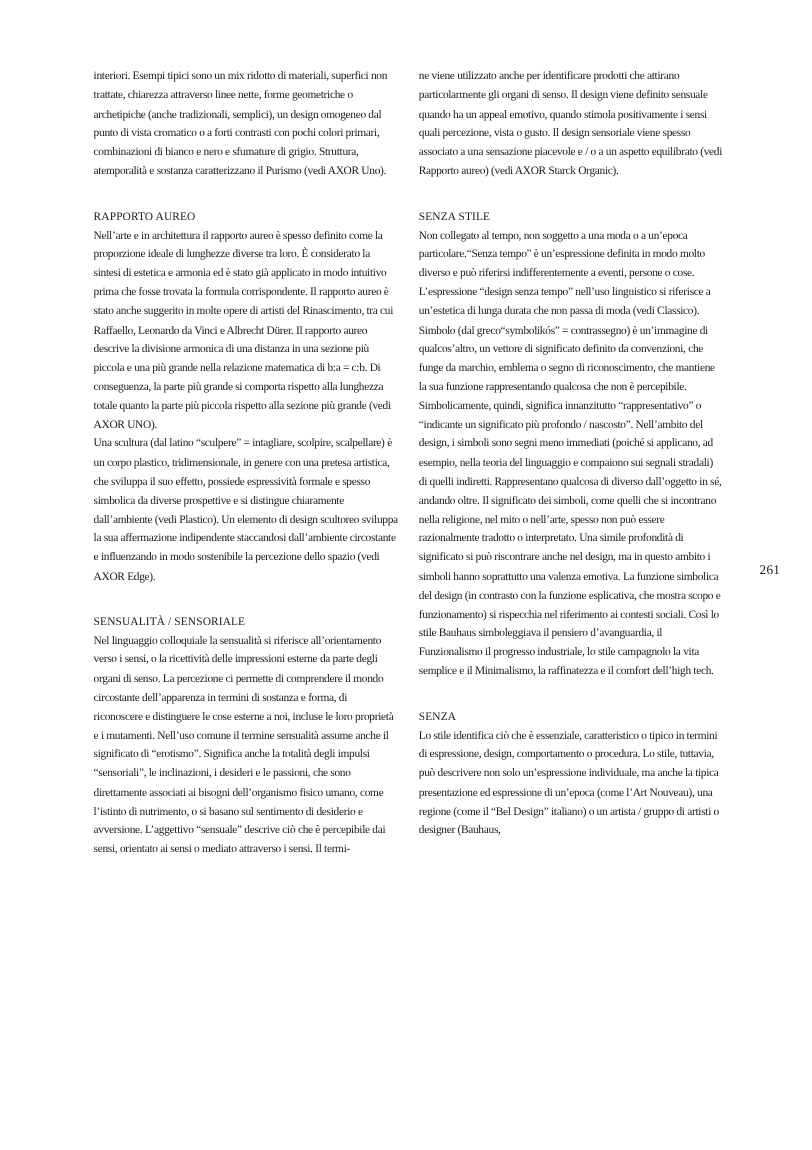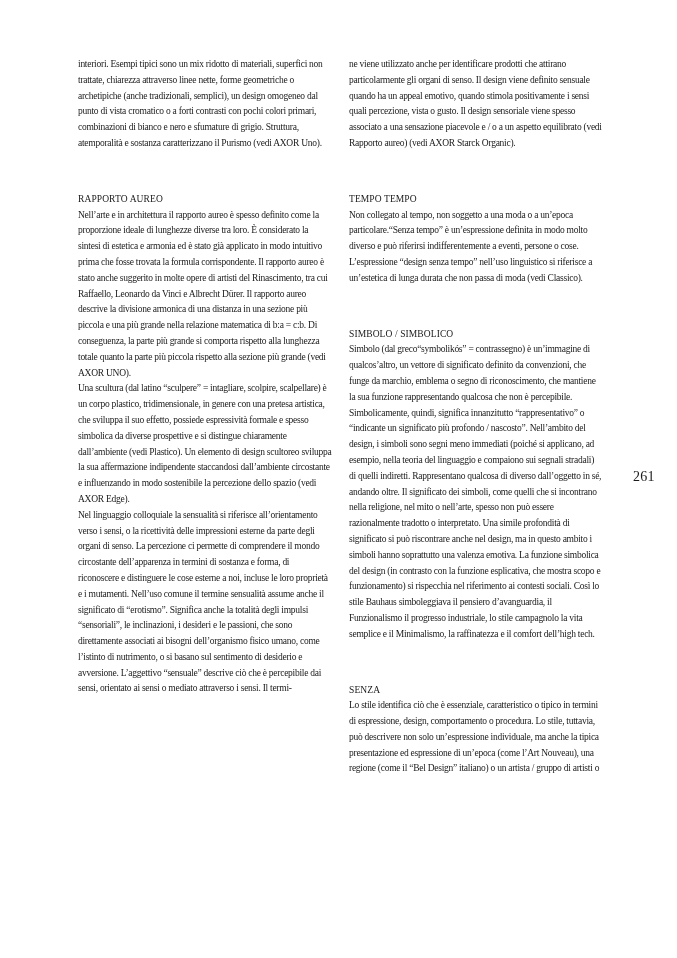--- a/index.html
+++ b/index.html
@@ -23,61 +23,61 @@
   .col {
     width: 254px;
     font-size: 9.5px;
     line-height: 15.8px;
     letter-spacing: -0.26px;
     text-align: left;
     color: #1a1a1a;
   }
   .col p { margin: 0; }
   .col h2 {
-    margin: 40px 0 0 0;
+    margin: 22px 0 0 0;
     font-size: 9.5px;
     font-weight: 400;
     letter-spacing: 0.1px;
     line-height: 15.8px;
   }
   .col p.continuation { margin-top: 0; }
   .page-number {
     position: absolute;
     left: 633px;
     top: 469px;
-    font-size: 14px;
+    font-size: 11px;
     letter-spacing: 0.2px;
     color: #1a1a1a;
   }
 </style>
 </head>
 <body>
 
 <div class="page">
 
   <div class="columns">
 
     <div class="col">
       <p class="continuation">interiori. Esempi tipici sono un mix ridotto di materiali, superfici non trattate, chiarezza attraverso linee nette, forme geometriche o archetipiche (anche tradizionali, semplici), un design omogeneo dal punto di vista cromatico o a forti contrasti con pochi colori primari, combinazioni di bianco e nero e sfumature di grigio. Struttura, atemporalità e sostanza caratterizzano il Purismo (vedi AXOR Uno).</p>
 
       <h2>RAPPORTO AUREO</h2>
       <p>Nell’arte e in architettura il rapporto aureo è spesso definito come la proporzione ideale di lunghezze diverse tra loro. È considerato la sintesi di estetica e armonia ed è stato già applicato in modo intuitivo prima che fosse trovata la formula corrispondente. Il rapporto aureo è stato anche suggerito in molte opere di artisti del Rinascimento, tra cui Raffaello, Leonardo da Vinci e Albrecht Dürer. Il rapporto aureo descrive la divisione armonica di una distanza in una sezione più piccola e una più grande nella relazione matematica di b:a = c:b. Di conseguenza, la parte più grande si comporta rispetto alla lunghezza totale quanto la parte più piccola rispetto alla sezione più grande (vedi AXOR UNO).</p>
 
       <p>Una scultura (dal latino “sculpere” = intagliare, scolpire, scalpellare) è un corpo plastico, tridimensionale, in genere con una pretesa artistica, che sviluppa il suo effetto, possiede espressività formale e spesso simbolica da diverse prospettive e si distingue chiaramente dall’ambiente (vedi Plastico). Un elemento di design scultoreo sviluppa la sua affermazione indipendente staccandosi dall’ambiente circostante e influenzando in modo sostenibile la percezione dello spazio (vedi AXOR Edge).</p>
 
+      <h2>SENSUALITÀ / SENSORIALE</h2>
       <p>Nel linguaggio colloquiale la sensualità si riferisce all’orientamento verso i sensi, o la ricettività delle impressioni esterne da parte degli organi di senso. La percezione ci permette di comprendere il mondo circostante dell’apparenza in termini di sostanza e forma, di riconoscere e distinguere le cose esterne a noi, incluse le loro proprietà e i mutamenti. Nell’uso comune il termine sensualità assume anche il significato di “erotismo”. Significa anche la totalità degli impulsi “sensoriali”, le inclinazioni, i desideri e le passioni, che sono direttamente associati ai bisogni dell’organismo fisico umano, come l’istinto di nutrimento, o si basano sul sentimento di desiderio e avversione. L’aggettivo “sensuale” descrive ciò che è percepibile dai sensi, orientato ai sensi o mediato attraverso i sensi. Il termi-</p>
     </div>
 
     <div class="col">
       <p class="continuation">ne viene utilizzato anche per identificare prodotti che attirano particolarmente gli organi di senso. Il design viene definito sensuale quando ha un appeal emotivo, quando stimola positivamente i sensi quali percezione, vista o gusto. Il design sensoriale viene spesso associato a una sensazione piacevole e / o a un aspetto equilibrato (vedi Rapporto aureo) (vedi AXOR Starck Organic).</p>
 
-      <h2>TEMPO TEMPO</h2>
+      <h2>SENZA STILE</h2>
       <p>Non collegato al tempo, non soggetto a una moda o a un’epoca particolare.“Senza tempo” è un’espressione definita in modo molto diverso e può riferirsi indifferentemente a eventi, persone o cose. L’espressione “design senza tempo” nell’uso linguistico si riferisce a un’estetica di lunga durata che non passa di moda (vedi Classico).</p>
 
-      <h2>SIMBOLO / SIMBOLICO</h2>
       <p>Simbolo (dal greco“symbolikós” = contrassegno) è un’immagine di qualcos’altro, un vettore di significato definito da convenzioni, che funge da marchio, emblema o segno di riconoscimento, che mantiene la sua funzione rappresentando qualcosa che non è percepibile. Simbolicamente, quindi, significa innanzitutto “rappresentativo” o “indicante un significato più profondo / nascosto”. Nell’ambito del design, i simboli sono segni meno immediati (poiché si applicano, ad esempio, nella teoria del linguaggio e compaiono sui segnali stradali) di quelli indiretti. Rappresentano qualcosa di diverso dall’oggetto in sé, andando oltre. Il significato dei simboli, come quelli che si incontrano nella religione, nel mito o nell’arte, spesso non può essere razionalmente tradotto o interpretato. Una simile profondità di significato si può riscontrare anche nel design, ma in questo ambito i simboli hanno soprattutto una valenza emotiva. La funzione simbolica del design (in contrasto con la funzione esplicativa, che mostra scopo e funzionamento) si rispecchia nel riferimento ai contesti sociali. Così lo stile Bauhaus simboleggiava il pensiero d’avanguardia, il Funzionalismo il progresso industriale, lo stile campagnolo la vita semplice e il Minimalismo, la raffinatezza e il comfort dell’high tech.</p>
 
       <h2>SENZA</h2>
       <p>Lo stile identifica ciò che è essenziale, caratteristico o tipico in termini di espressione, design, comportamento o procedura. Lo stile, tuttavia, può descrivere non solo un’espressione individuale, ma anche la tipica presentazione ed espressione di un’epoca (come l’Art Nouveau), una regione (come il “Bel Design” italiano) o un artista / gruppo di artisti o designer (Bauhaus,</p>
     </div>
 
   </div>
 
   <div class="page-number">261</div>
 

